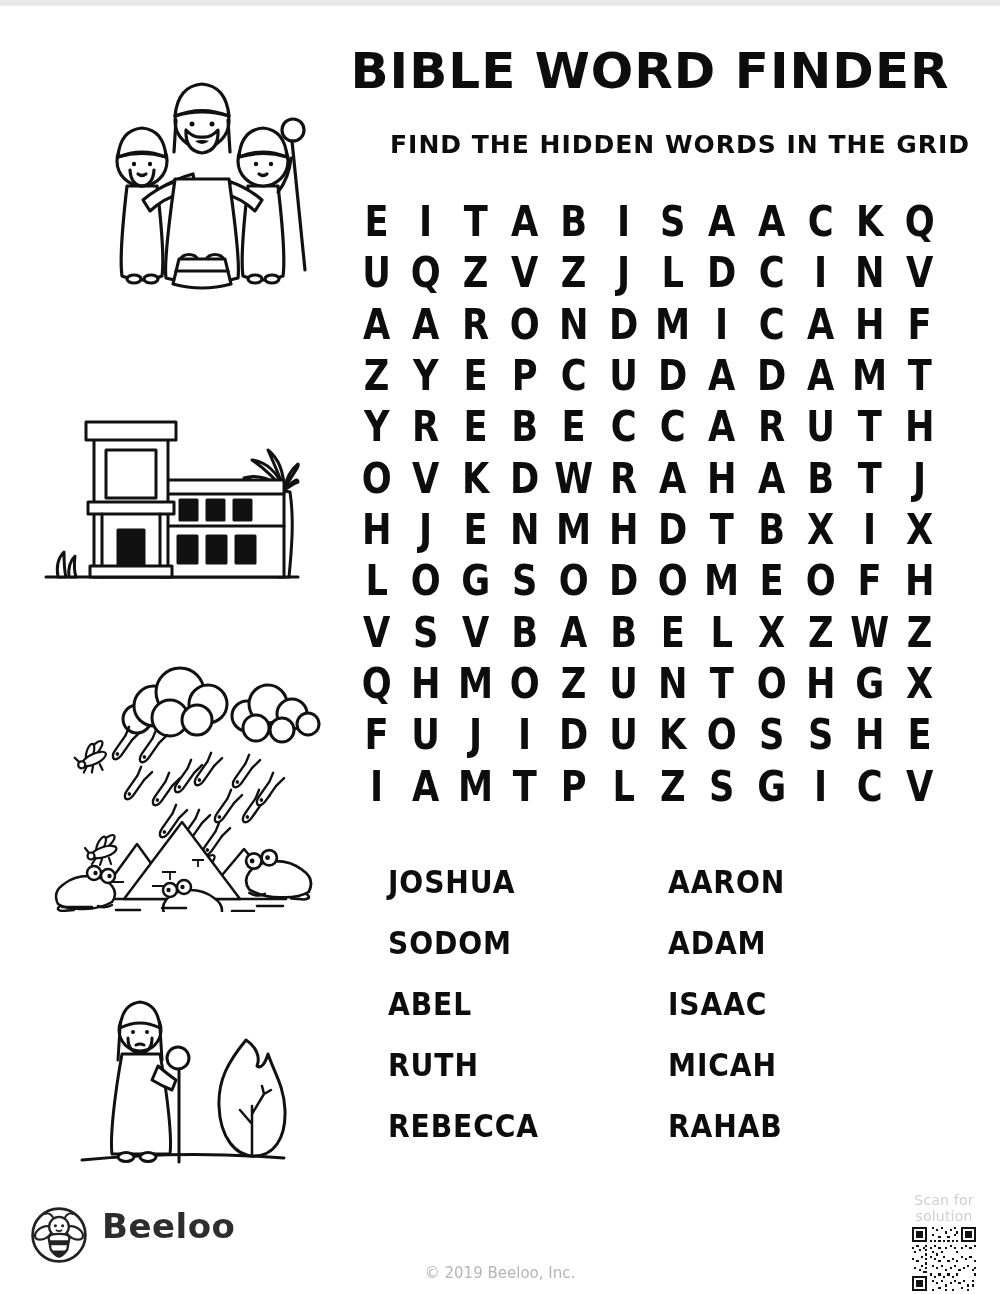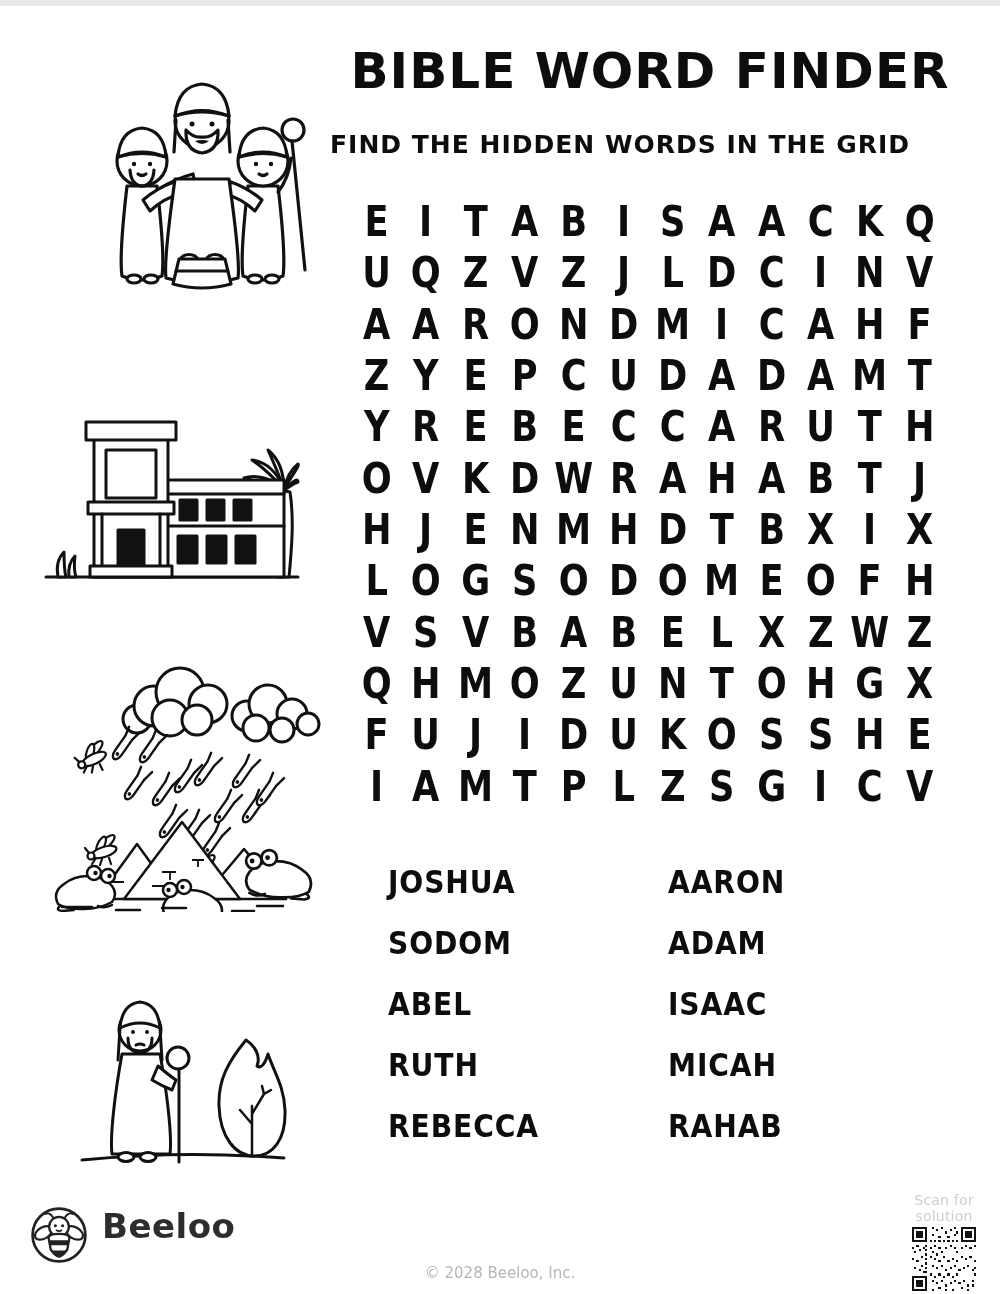--- a/index.html
+++ b/index.html
@@ -11,21 +11,21 @@
   .ill { position:absolute; }
   .ill svg { display:block; width:100%; height:100%; }
 
   .title {
     position:absolute; left:330px; top:38px; width:640px;
     text-align:center; font-weight:bold; font-size:50px; line-height:1.1;
     letter-spacing:1px; color:#0d0d0d; white-space:nowrap;
   }
   .subtitle {
     position:absolute; left:330px; top:124px; width:640px;
-    text-align:left; font-weight:bold; font-size:25px;
+    text-align:right; font-weight:bold; font-size:25px;
     letter-spacing:1px; color:#0d0d0d; white-space:nowrap;
   }
 
   .grid {
     position:absolute; left:352px; top:190px; width:592px; height:616px;
     display:grid; grid-template-columns:repeat(12, 1fr);
     grid-template-rows:repeat(12, 1fr);
   }
   .cell {
     display:flex; align-items:center; justify-content:center;
@@ -440,21 +440,21 @@
         <circle cx="31.5" cy="19" r="1.5" fill="#222"></circle>
         <path d="M25 23 Q28 25.5 31 23" stroke="#222" stroke-width="1.6" fill="none"></path>
         <path d="M18 31 Q18 27 28 27 Q38 27 38 31 L36 42 Q32 48 28 49 Q24 48 20 42 Z" fill="#fff" stroke="#222" stroke-width="2.2"></path>
         <path d="M18.5 33 L37.5 33 L36.6 38 L19.4 38 Z" fill="#222"></path>
         <path d="M21 43 L35 43 L32 47 Q28 50 24 47 Z" fill="#222"></path>
       </svg>
     </span>
     <span class="name">Beeloo</span>
   </div>
 
-  <div class="copyright">© 2028 Beeloo, Inc.</div>
+  <div class="copyright">© 2019 Beeloo, Inc.</div>
 
   <div class="qrblock">
     <div class="caption">Scan for solution</div>
     <svg class="qr" viewBox="0 0 29 29" shape-rendering="crispEdges">
       <rect x="0" y="0" width="29" height="29" fill="#fff"></rect>
       <g fill="#111">
         <rect x="0" y="0" width="7" height="7"></rect>
           <rect x="22" y="0" width="7" height="7"></rect>
           <rect x="0" y="22" width="7" height="7"></rect>
         <rect x="1" y="1" width="5" height="5" fill="#fff"></rect>

